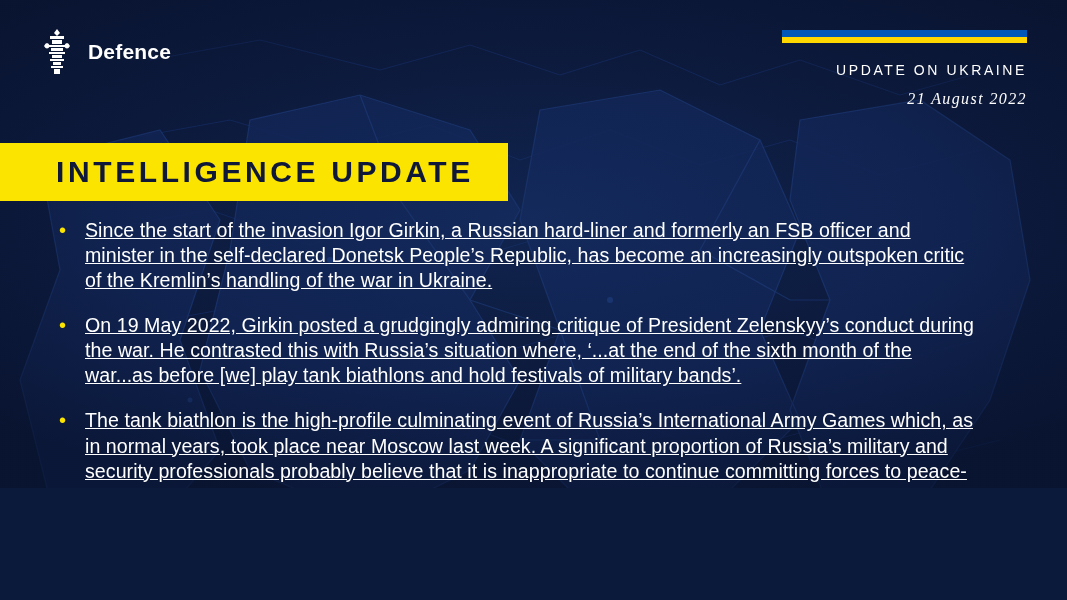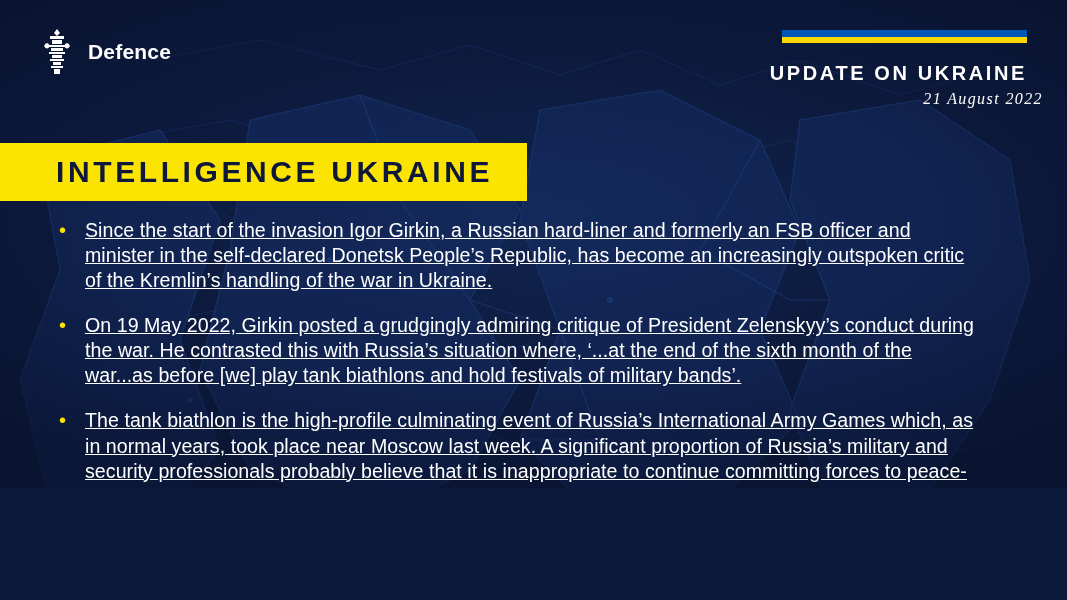--- a/index.html
+++ b/index.html
@@ -76,28 +76,28 @@
     overflow: hidden;
   }
   .flag-blue { height: 7px; background: #0057b7; }
   .flag-yellow { height: 6px; background: #ffd700; }
 
   .update-title {
     position: absolute;
     right: 40px;
     top: 62px;
     color: #ffffff;
-    font-size: 20px;
-    font-weight: 700;
+    font-size: 14px;
+    font-weight: 400;
     letter-spacing: 2.6px;
     text-align: right;
   }
   .update-date {
     position: absolute;
-    right: 24px;
+    right: 40px;
     top: 90px;
     color: #ffffff;
     font-size: 16px;
     font-style: italic;
     letter-spacing: 1.4px;
     text-align: right;
     font-family: "Liberation Serif", serif;
   }
 
   
@@ -218,21 +218,21 @@
     <div class="flag-strip">
       <div class="flag-blue"></div>
       <div class="flag-yellow"></div>
     </div>
 
     <div class="update-title">UPDATE ON UKRAINE</div>
     <div class="update-date">21 August 2022</div>
   </div>
 
   <div class="banner">
-    <span class="banner-text">INTELLIGENCE UKRAINE</span>
+    <span class="banner-text">INTELLIGENCE UPDATE</span>
   </div>
 
   <div class="body">
 
     <div class="bullet">
       <div class="bullet-dot">•</div>
       <div class="bullet-text">Since the start of the invasion Igor Girkin, a Russian hard-liner and formerly an FSB officer and minister in the self-declared Donetsk People’s Republic, has become an increasingly outspoken critic of the Kremlin’s handling of the war in Ukraine.</div>
     </div>
 
     <div class="bullet">

